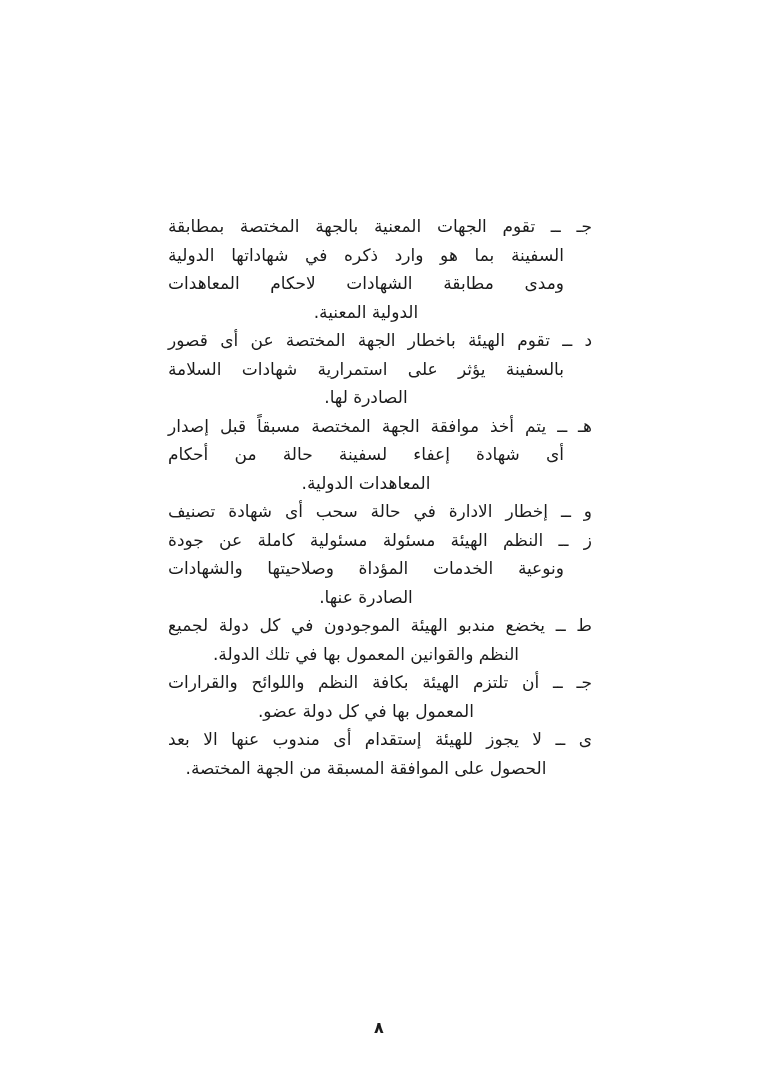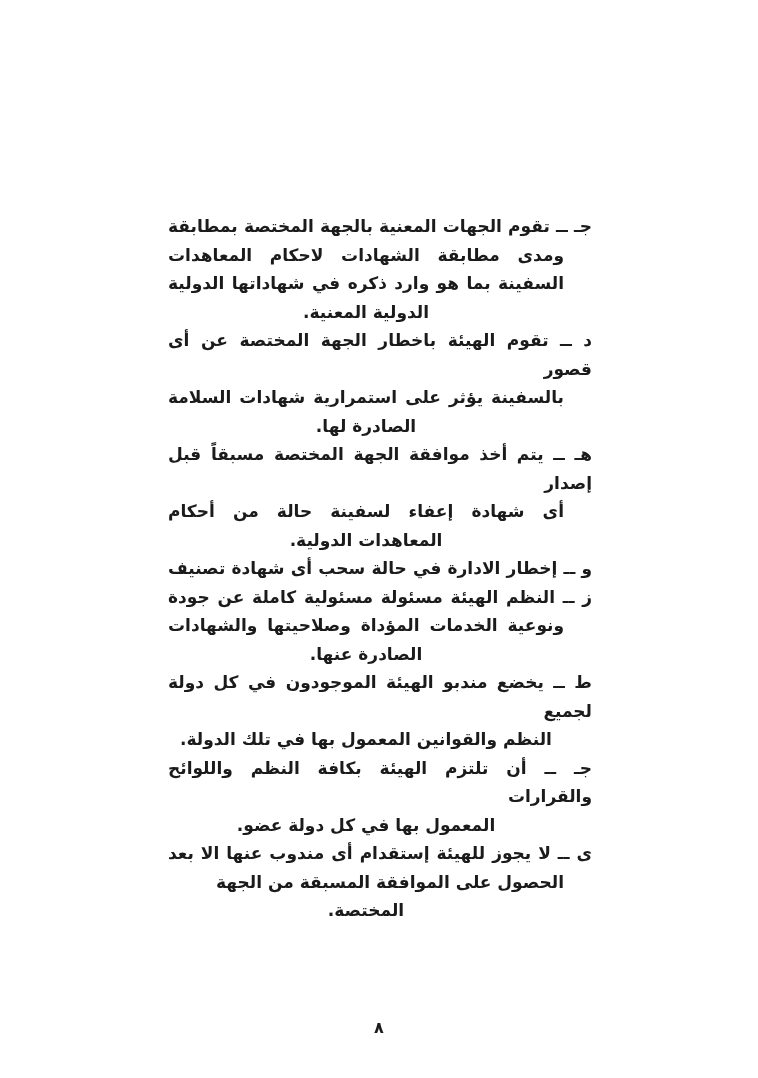--- a/index.html
+++ b/index.html
@@ -17,21 +17,21 @@
     color: #1b1b1b;
     overflow: hidden;
   }
   .text-block {
     position: absolute;
     top: 212px;
     right: 166px;
     width: 424px;
     direction: rtl;
     font-size: 17px;
-    font-weight: bold;
+    font-weight: normal;
     margin-left: 26px;
   }
   .item { margin: 0; }
   .line {
     line-height: 28.5px;
     text-align: justify;
     text-align-last: justify;
     white-space: normal;
   }
   .marker {
@@ -59,22 +59,22 @@
 </style>
 </head>
 <body>
 
 <div class="page">
 
   <div class="text-block">
 
     <div class="item">
       <div class="line"><span class="marker">جـ ــ</span> <span>تقوم الجهات المعنية بالجهة المختصة بمطابقة</span></div>
+      <div class="line indent">السفينة بما هو وارد ذكره في شهاداتها الدولية</div>
       <div class="line indent">ومدى مطابقة الشهادات لاحكام المعاهدات</div>
-      <div class="line indent">السفينة بما هو وارد ذكره في شهاداتها الدولية</div>
       <div class="line indent center">الدولية المعنية.</div>
     </div>
 
     <div class="item">
       <div class="line"><span class="marker">د ــ</span> <span>تقوم الهيئة باخطار الجهة المختصة عن أى قصور</span></div>
       <div class="line indent">بالسفينة يؤثر على استمرارية شهادات السلامة</div>
       <div class="line indent center">الصادرة لها.</div>
     </div>
 
     <div class="item">

